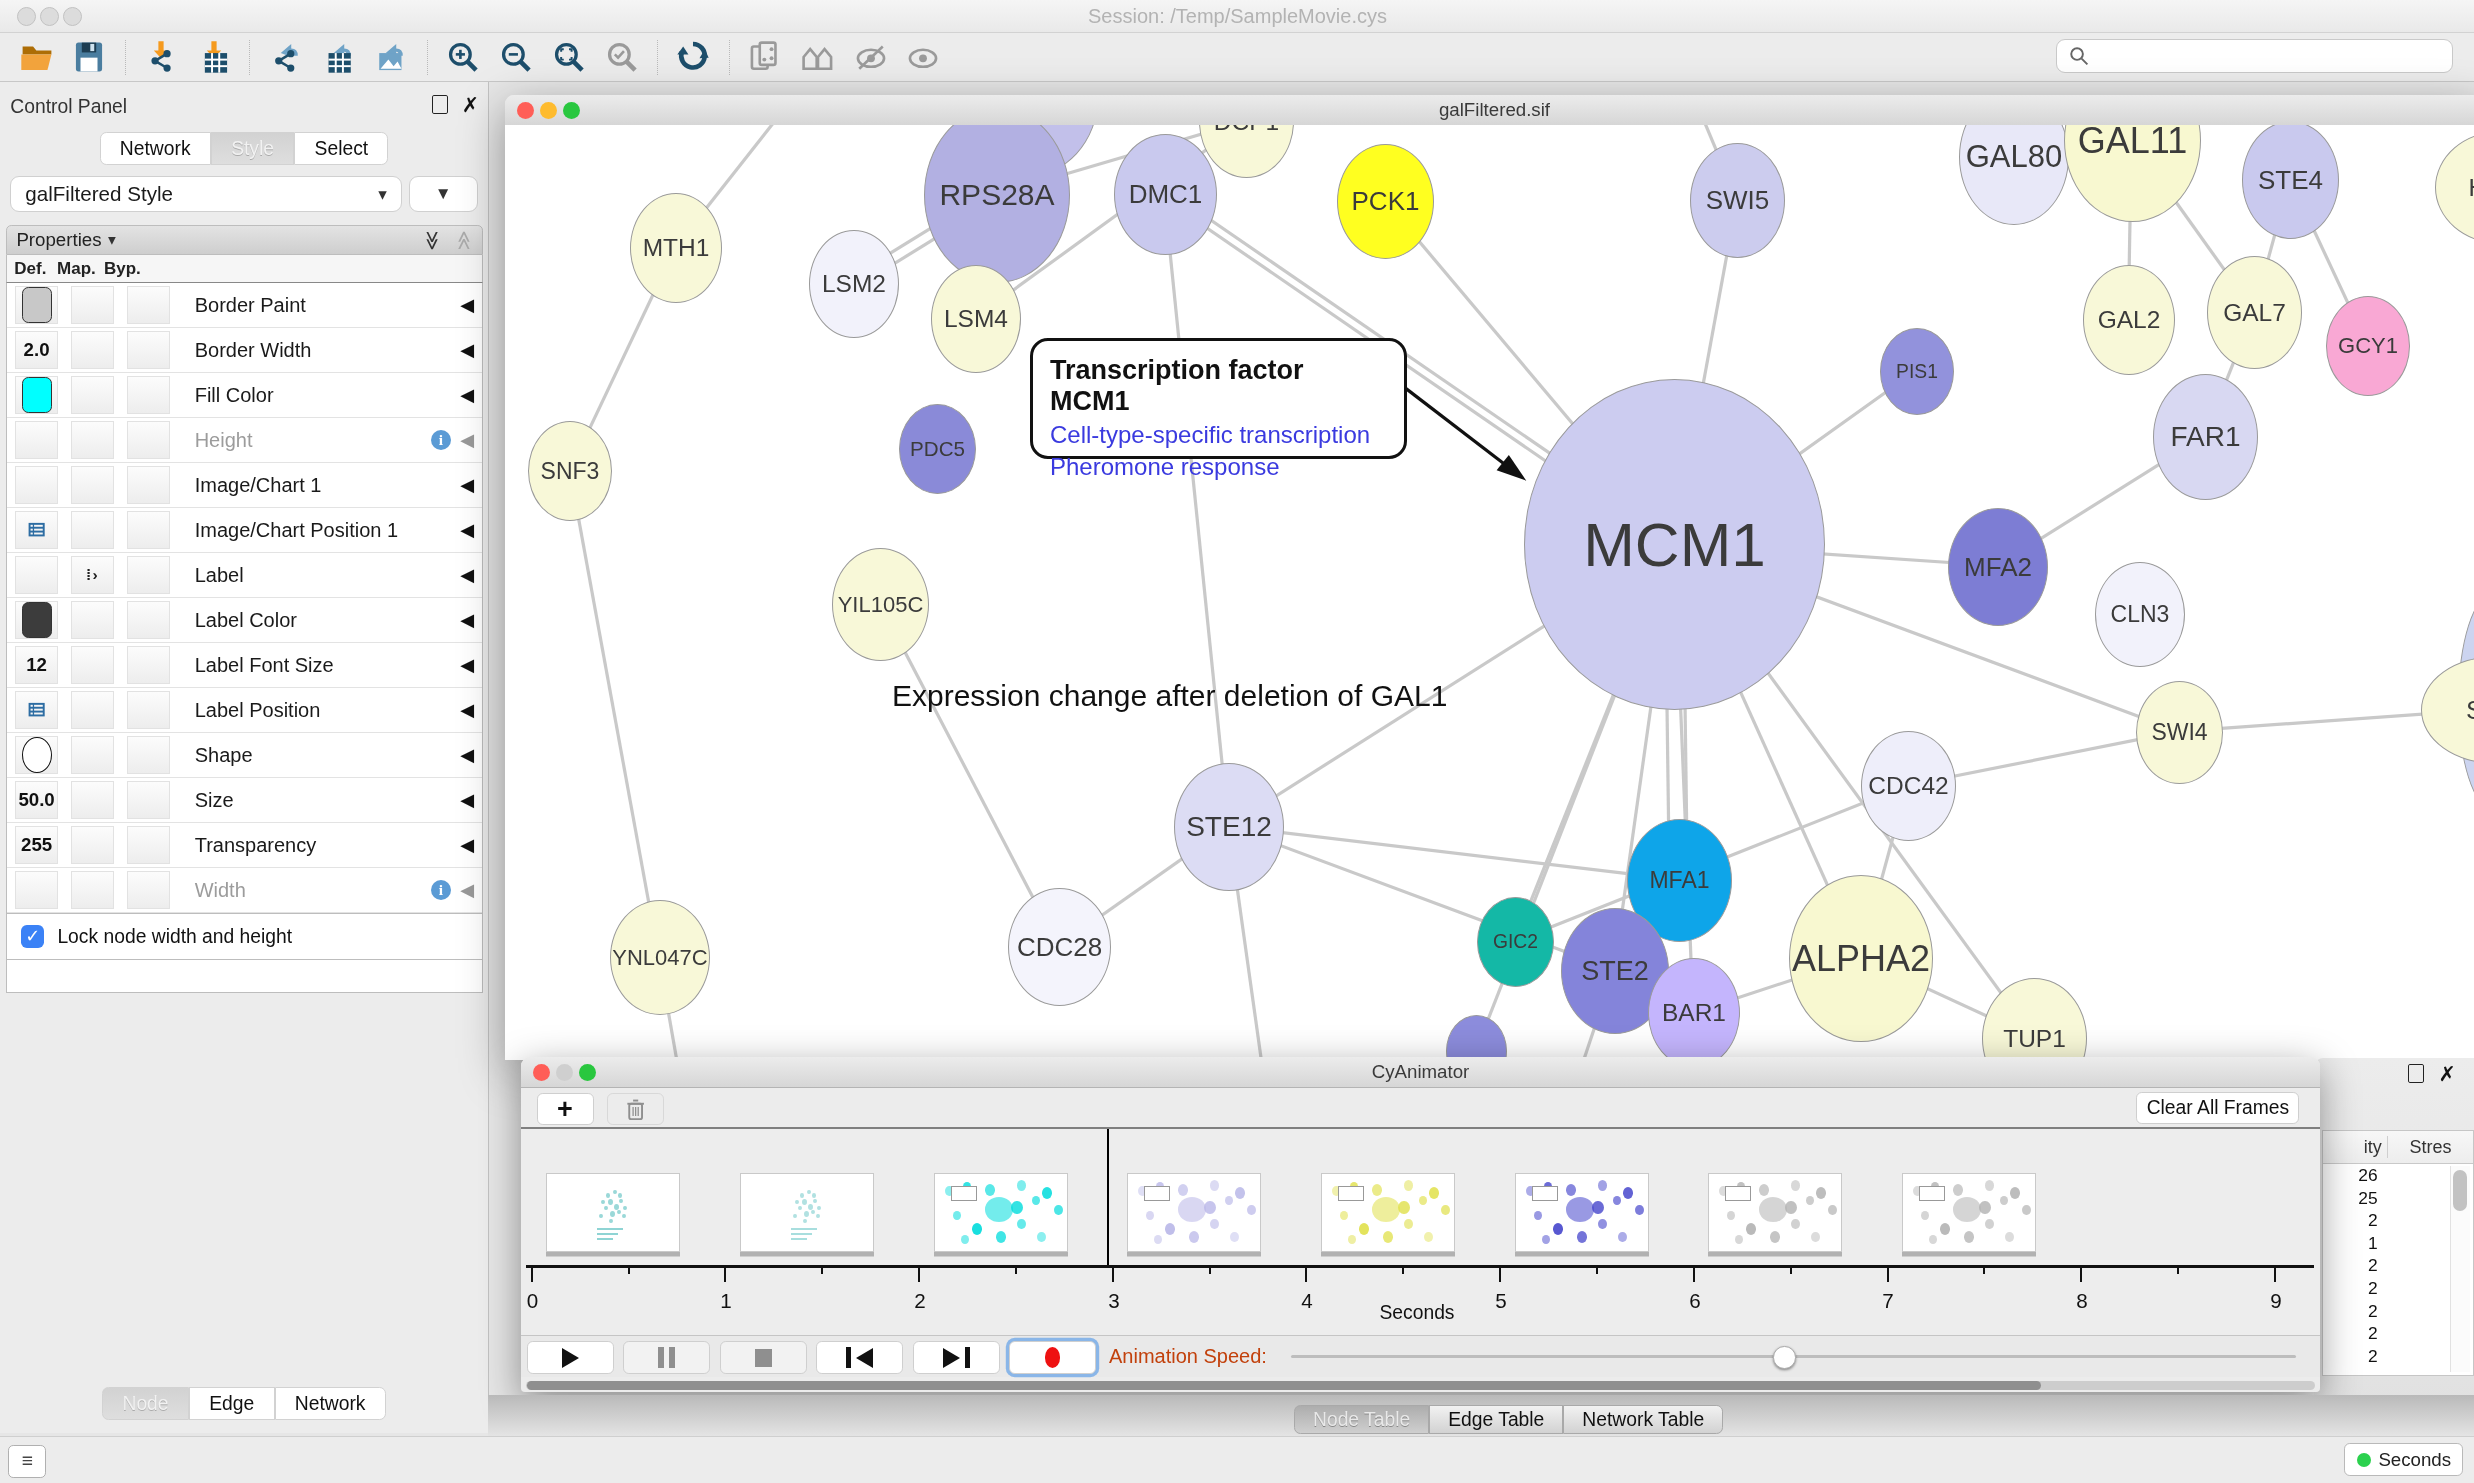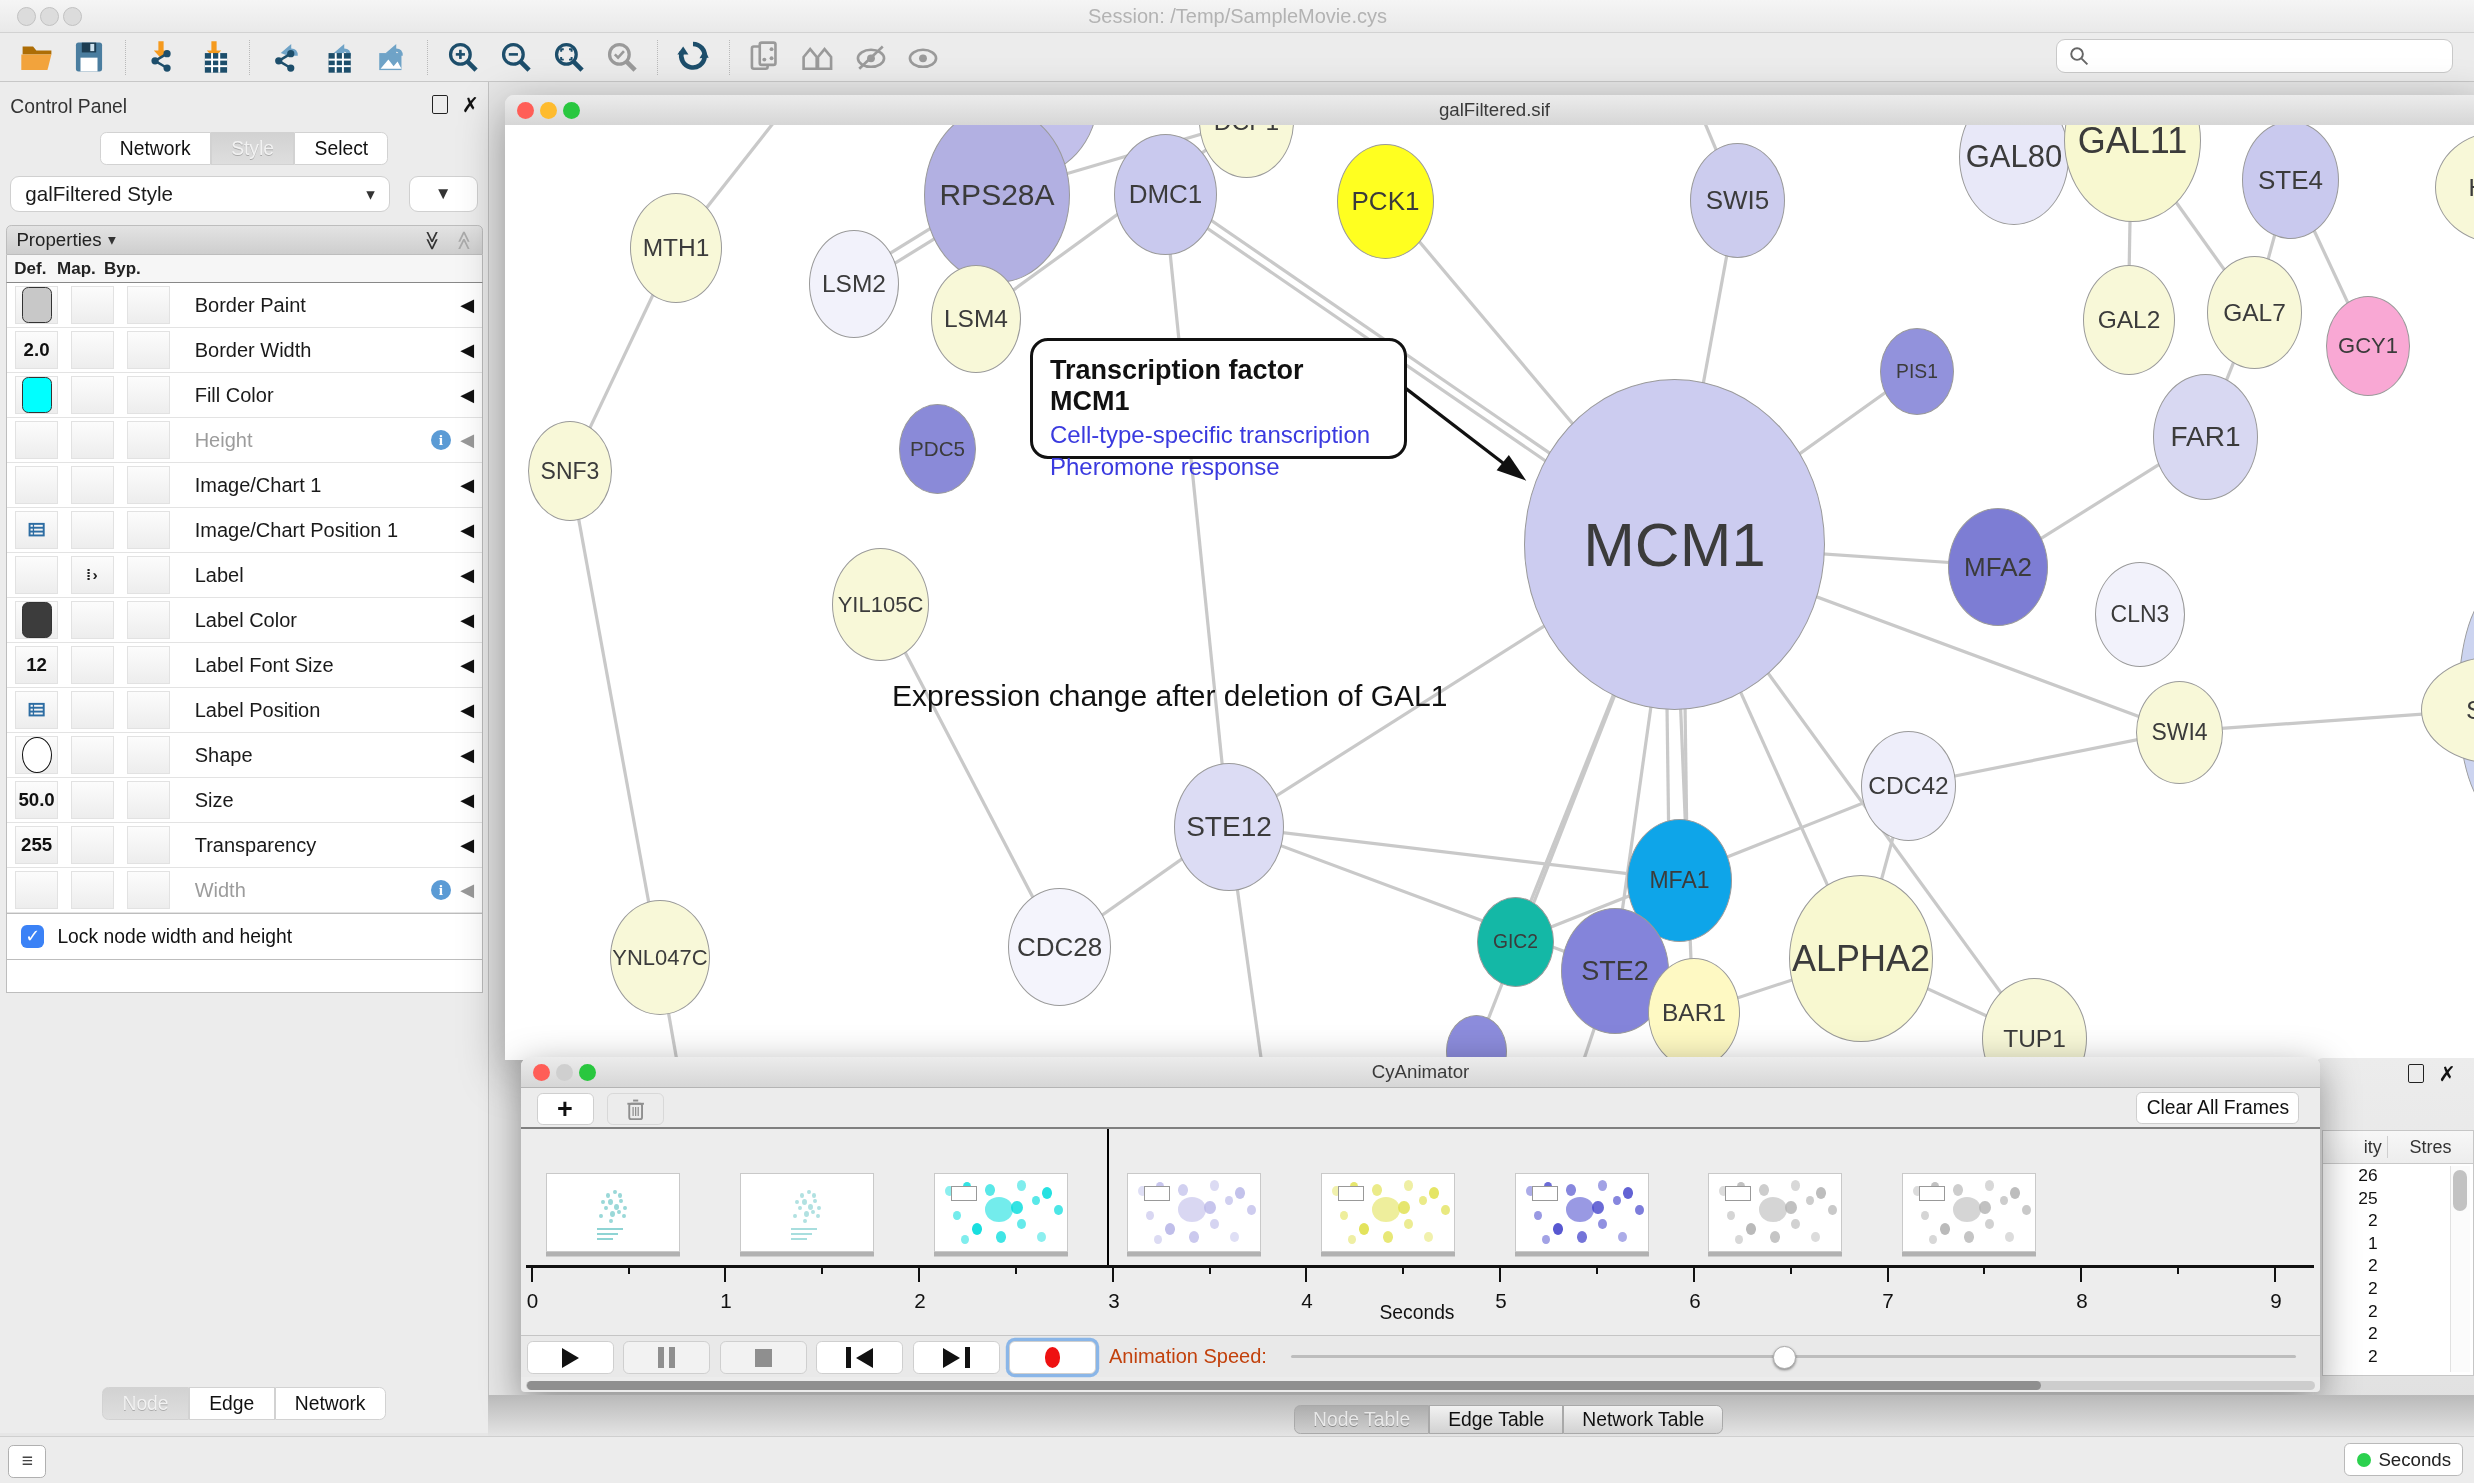--- a/index.html
+++ b/index.html
@@ -30,21 +30,21 @@
   .win-btns{position:absolute;right:9px;top:13px;display:flex;gap:14px;align-items:center;}
   .sq-icon{width:14px;height:17px;border:1.9px solid #222;border-radius:1.9px;display:inline-block;}
   .x-icon{font-size:20.6px;color:#111;font-weight:bold;line-height:17px;}
   .seg{display:inline-flex;}
   .seg .tab{padding:0 19.3px;height:31px;line-height:31px;font-size:19.3px;background:#fff;color:#111;
     border:1.3px solid #d2d2d2;border-left-width:0.6px;border-right-width:0.6px;}
   .seg .tab:first-child{border-radius:6.4px 0 0 6.4px;border-left-width:1.3px;}
   .seg .tab:last-child{border-radius:0 6.4px 6.4px 0;border-right-width:1.3px;}
   .seg .tab.pressed{background:linear-gradient(#d2d2d2,#dedede);color:#f2f2f2;text-shadow:0 0.6px 0.6px #aaa;}
   #cp-tabs{left:0;right:0;top:50px;text-align:center;}
-  #cp-style-row{left:10.3px;right:10.3px;top:94px;height:36px;display:flex;gap:19px;}
+  #cp-style-row{left:10.3px;right:10.3px;top:94px;height:36px;display:flex;gap:7px;}
   #style-select{flex:1;background:#fff;border:1.3px solid #d0d0d0;border-radius:9px;display:flex;
     align-items:center;padding:0 14px;font-size:20.6px;color:#1a1a1a;}
   #style-select .caret, #style-opt .caret{color:#333;font-size:17px;}
   #style-select .caret{margin-left:auto;}
   #style-opt{width:67px;background:#fff;border:1.3px solid #d0d0d0;border-radius:9px;display:flex;
     align-items:center;justify-content:center;}
 
   #props{left:6.4px;right:5.2px;top:143px;}
   #props-header{height:28px;background:linear-gradient(#e3e3e3,#cecece);border:0.6px solid #bdbdbd;
     border-radius:5.2px 5.2px 0 0;display:flex;align-items:center;padding:0 9px;font-size:18.7px;color:#222;}
@@ -657,21 +657,21 @@
           </div>
           <div class="node" style="left: 1477px; top: 896px; width: 75px; height: 88px; background: #14b8a6; font-size: 19.3px;">
             <span>GIC2</span>
           </div>
           <div class="node" style="left: 1627px; top: 818px; width: 103px; height: 121px; background: #0ea5e9; font-size: 23px; align-items: center;">
             <span>MFA1</span>
           </div>
           <div class="node" style="left: 1561px; top: 907px; width: 106px; height: 124px; background: rgb(132, 132, 218); font-size: 27px;">
             <span>STE2</span>
           </div>
-          <div class="node" style="left: 1648px; top: 957px; width: 90px; height: 108px; background: #fef9c3; font-size: 24.5px;">
+          <div class="node" style="left: 1648px; top: 957px; width: 90px; height: 108px; background: #c4b5fd; font-size: 24.5px;">
             <span>BAR1</span>
           </div>
           <div class="node" style="left: 1789px; top: 874px; width: 142px; height: 165px; background: rgb(248, 248, 208); font-size: 36px;">
             <span>ALPHA2</span>
           </div>
           <div class="node" style="left: 1982px; top: 977px; width: 103px; height: 119px; background: rgb(248, 248, 216); font-size: 24.5px;">
             <span>TUP1</span>
           </div>
           <div class="node" style="left: 1446px; top: 1014px; width: 59px; height: 70px; background: rgb(140, 140, 220); font-size: 0px;"></div>
         </div>

